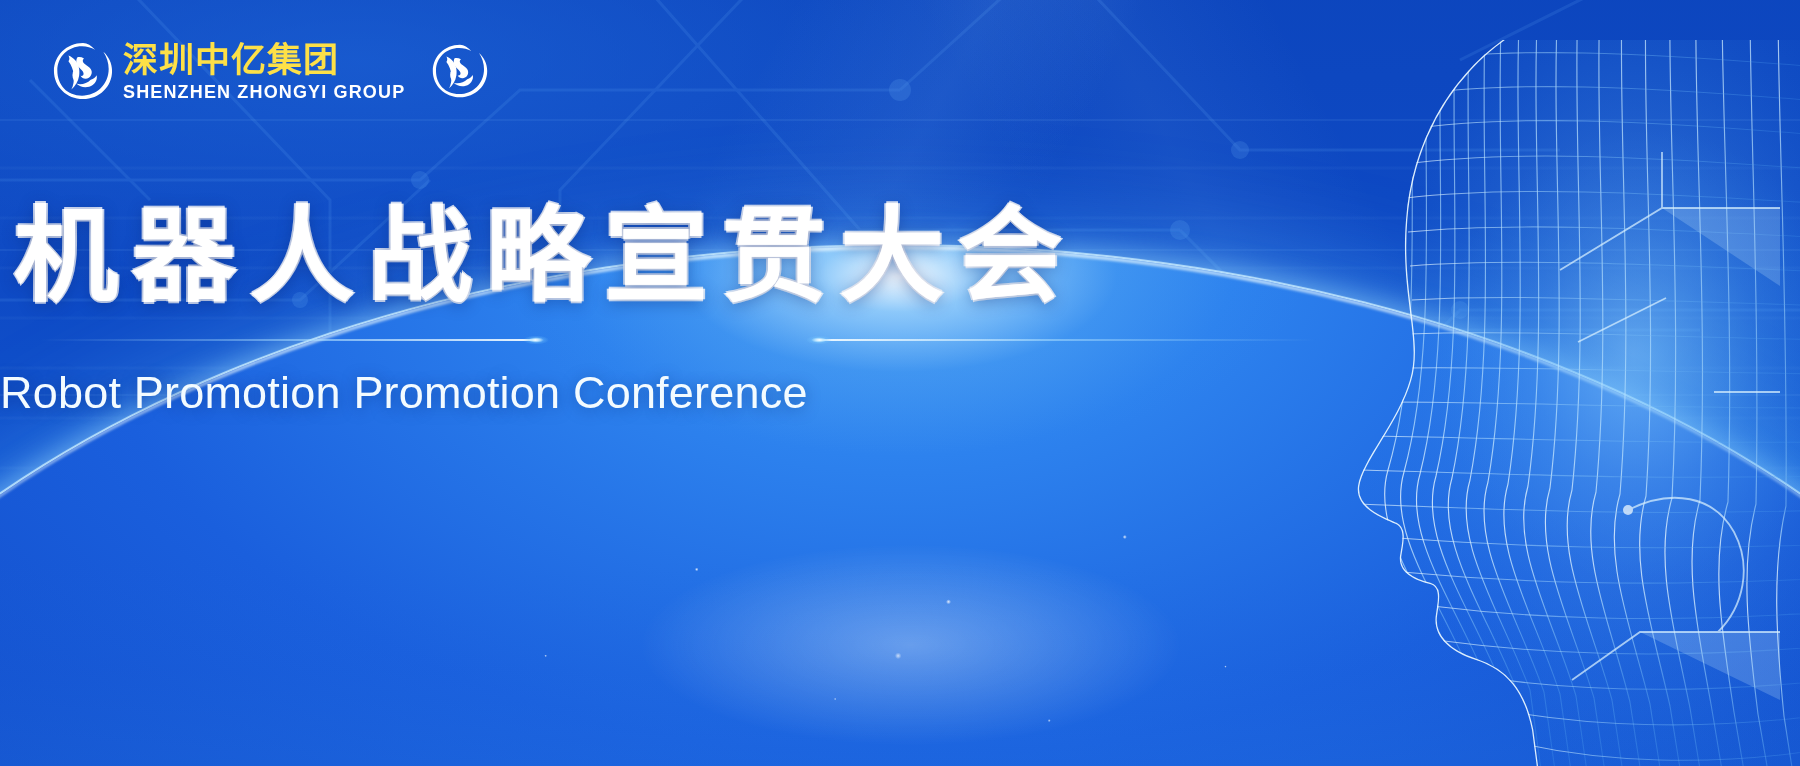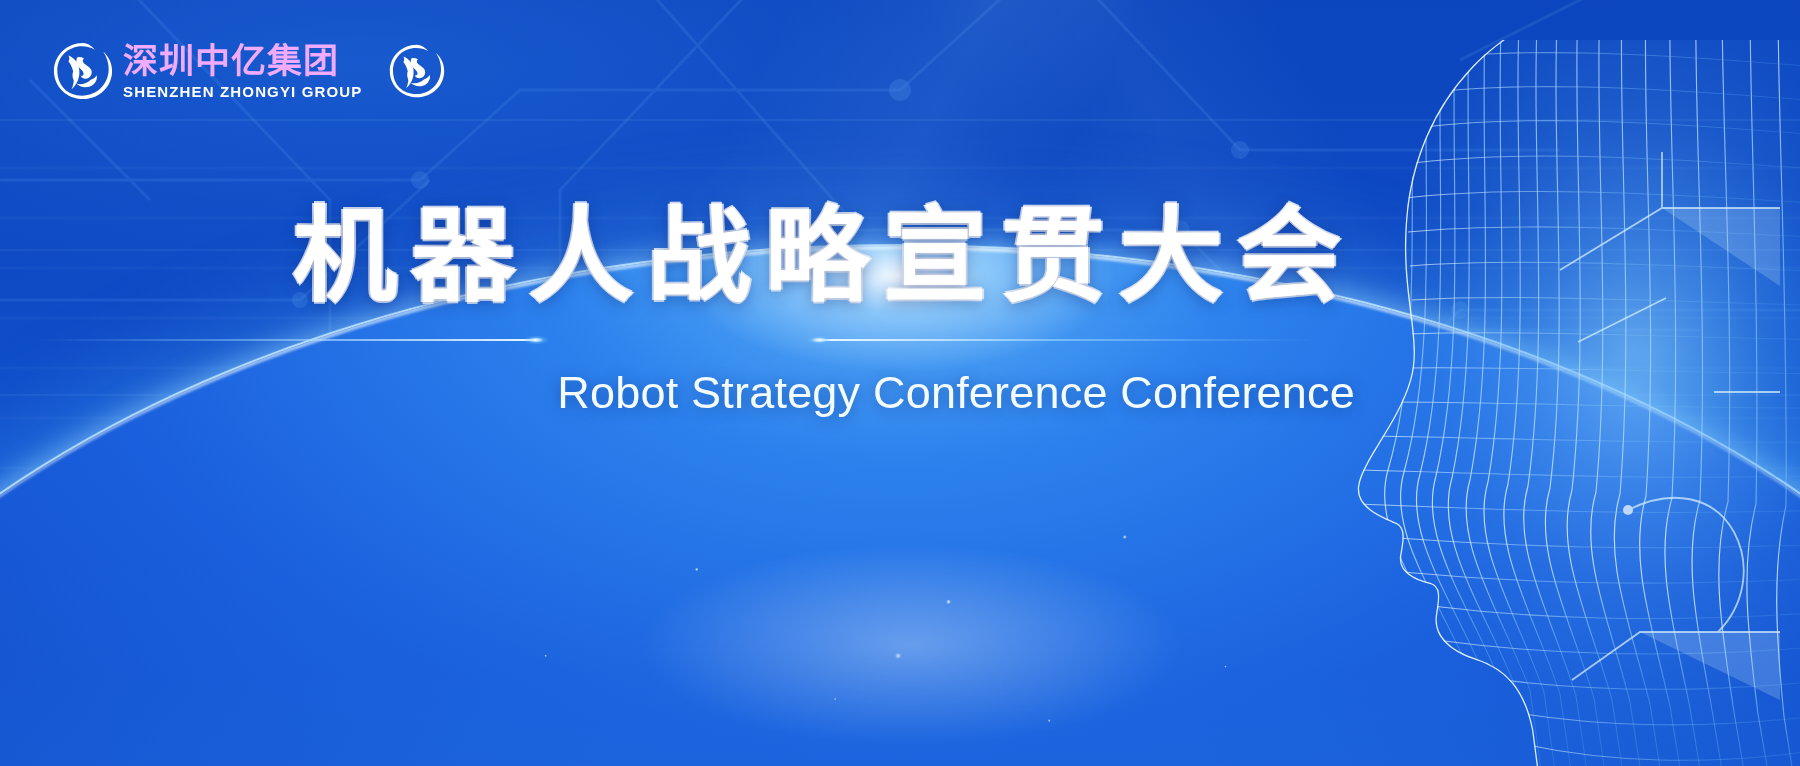--- a/index.html
+++ b/index.html
@@ -197,45 +197,45 @@
   }
   .logo-unit {
     display: flex;
     align-items: center;
     gap: 9px;
   }
   .logo-mark { width: 62px; height: 62px; flex: none; display: block; }
   .logo-mark.sm { width: 58px; height: 58px; }
   .logo-texts { display: flex; flex-direction: column; line-height: 1; }
   .logo-cn {
-    color: #f0abfc;
+    color: #fde047;
     font-size: 35px;
     font-weight: 700;
     letter-spacing: 1px;
     white-space: nowrap;
   }
   .logo-cn.sm { font-size: 32px; }
   .logo-en {
     color: #ffffff;
-    font-size: 15px;
+    font-size: 18px;
     font-weight: 700;
     letter-spacing: 1.15px;
     margin-top: 6px;
     white-space: nowrap;
     text-align: center;
   }
   .logo-en.sm { font-size: 12.5px; letter-spacing: 1.1px; }
 
   
   .headline-block {
     position: absolute;
     left: 0;
     top: 196px;
     width: 1355px;
-    text-align: right;
+    text-align: left;
     z-index: 15;
   }
   .title-cn {
     color: #ffffff;
     font-family: "DejaVu Sans", "Liberation Sans", sans-serif;
     font-size: 104px;
     font-weight: 700;
     letter-spacing: 14px;
     text-indent: 14px;
     line-height: 1.16;
@@ -501,16 +501,16 @@
   <div class="headline-block">
     <div class="title-cn">机器人战略宣贯大会</div>
 
     <div class="divider">
       <span class="line left"></span>
       <span class="dot left"></span>
       <span class="line right"></span>
       <span class="dot right"></span>
     </div>
 
-    <div class="subtitle-en">Robot Strategy Conference Conference</div>
+    <div class="subtitle-en">Robot Promotion Promotion Conference</div>
   </div>
 
 </div>
 
 </body></html>

